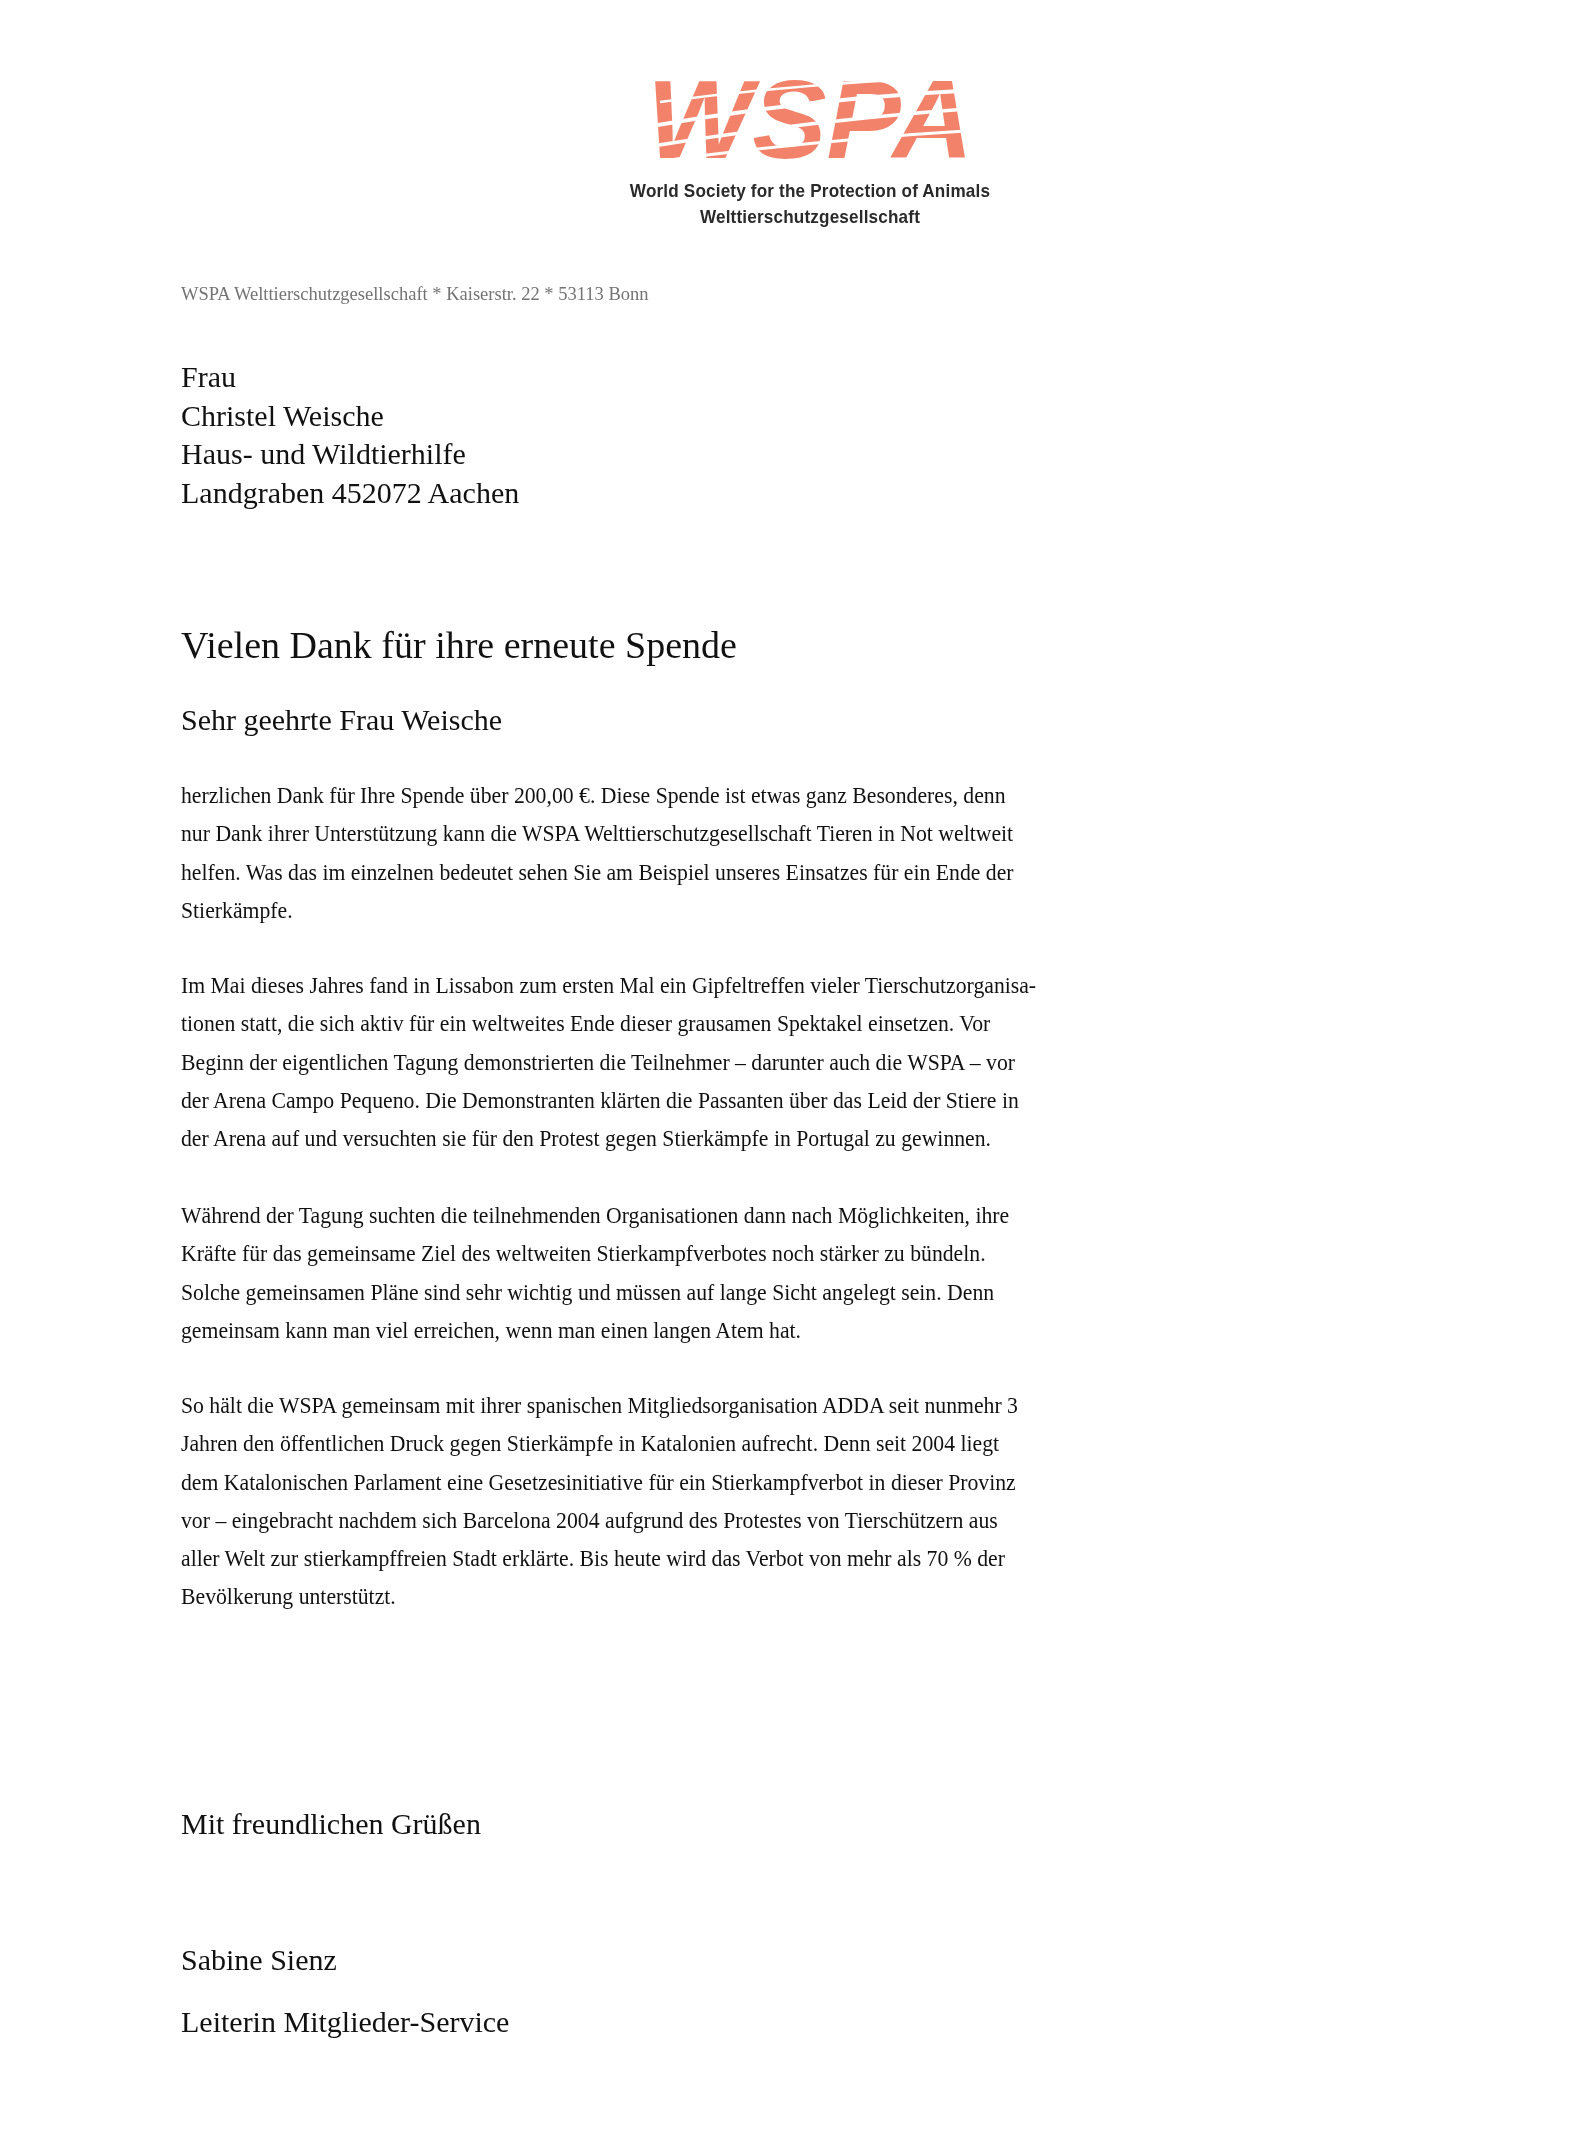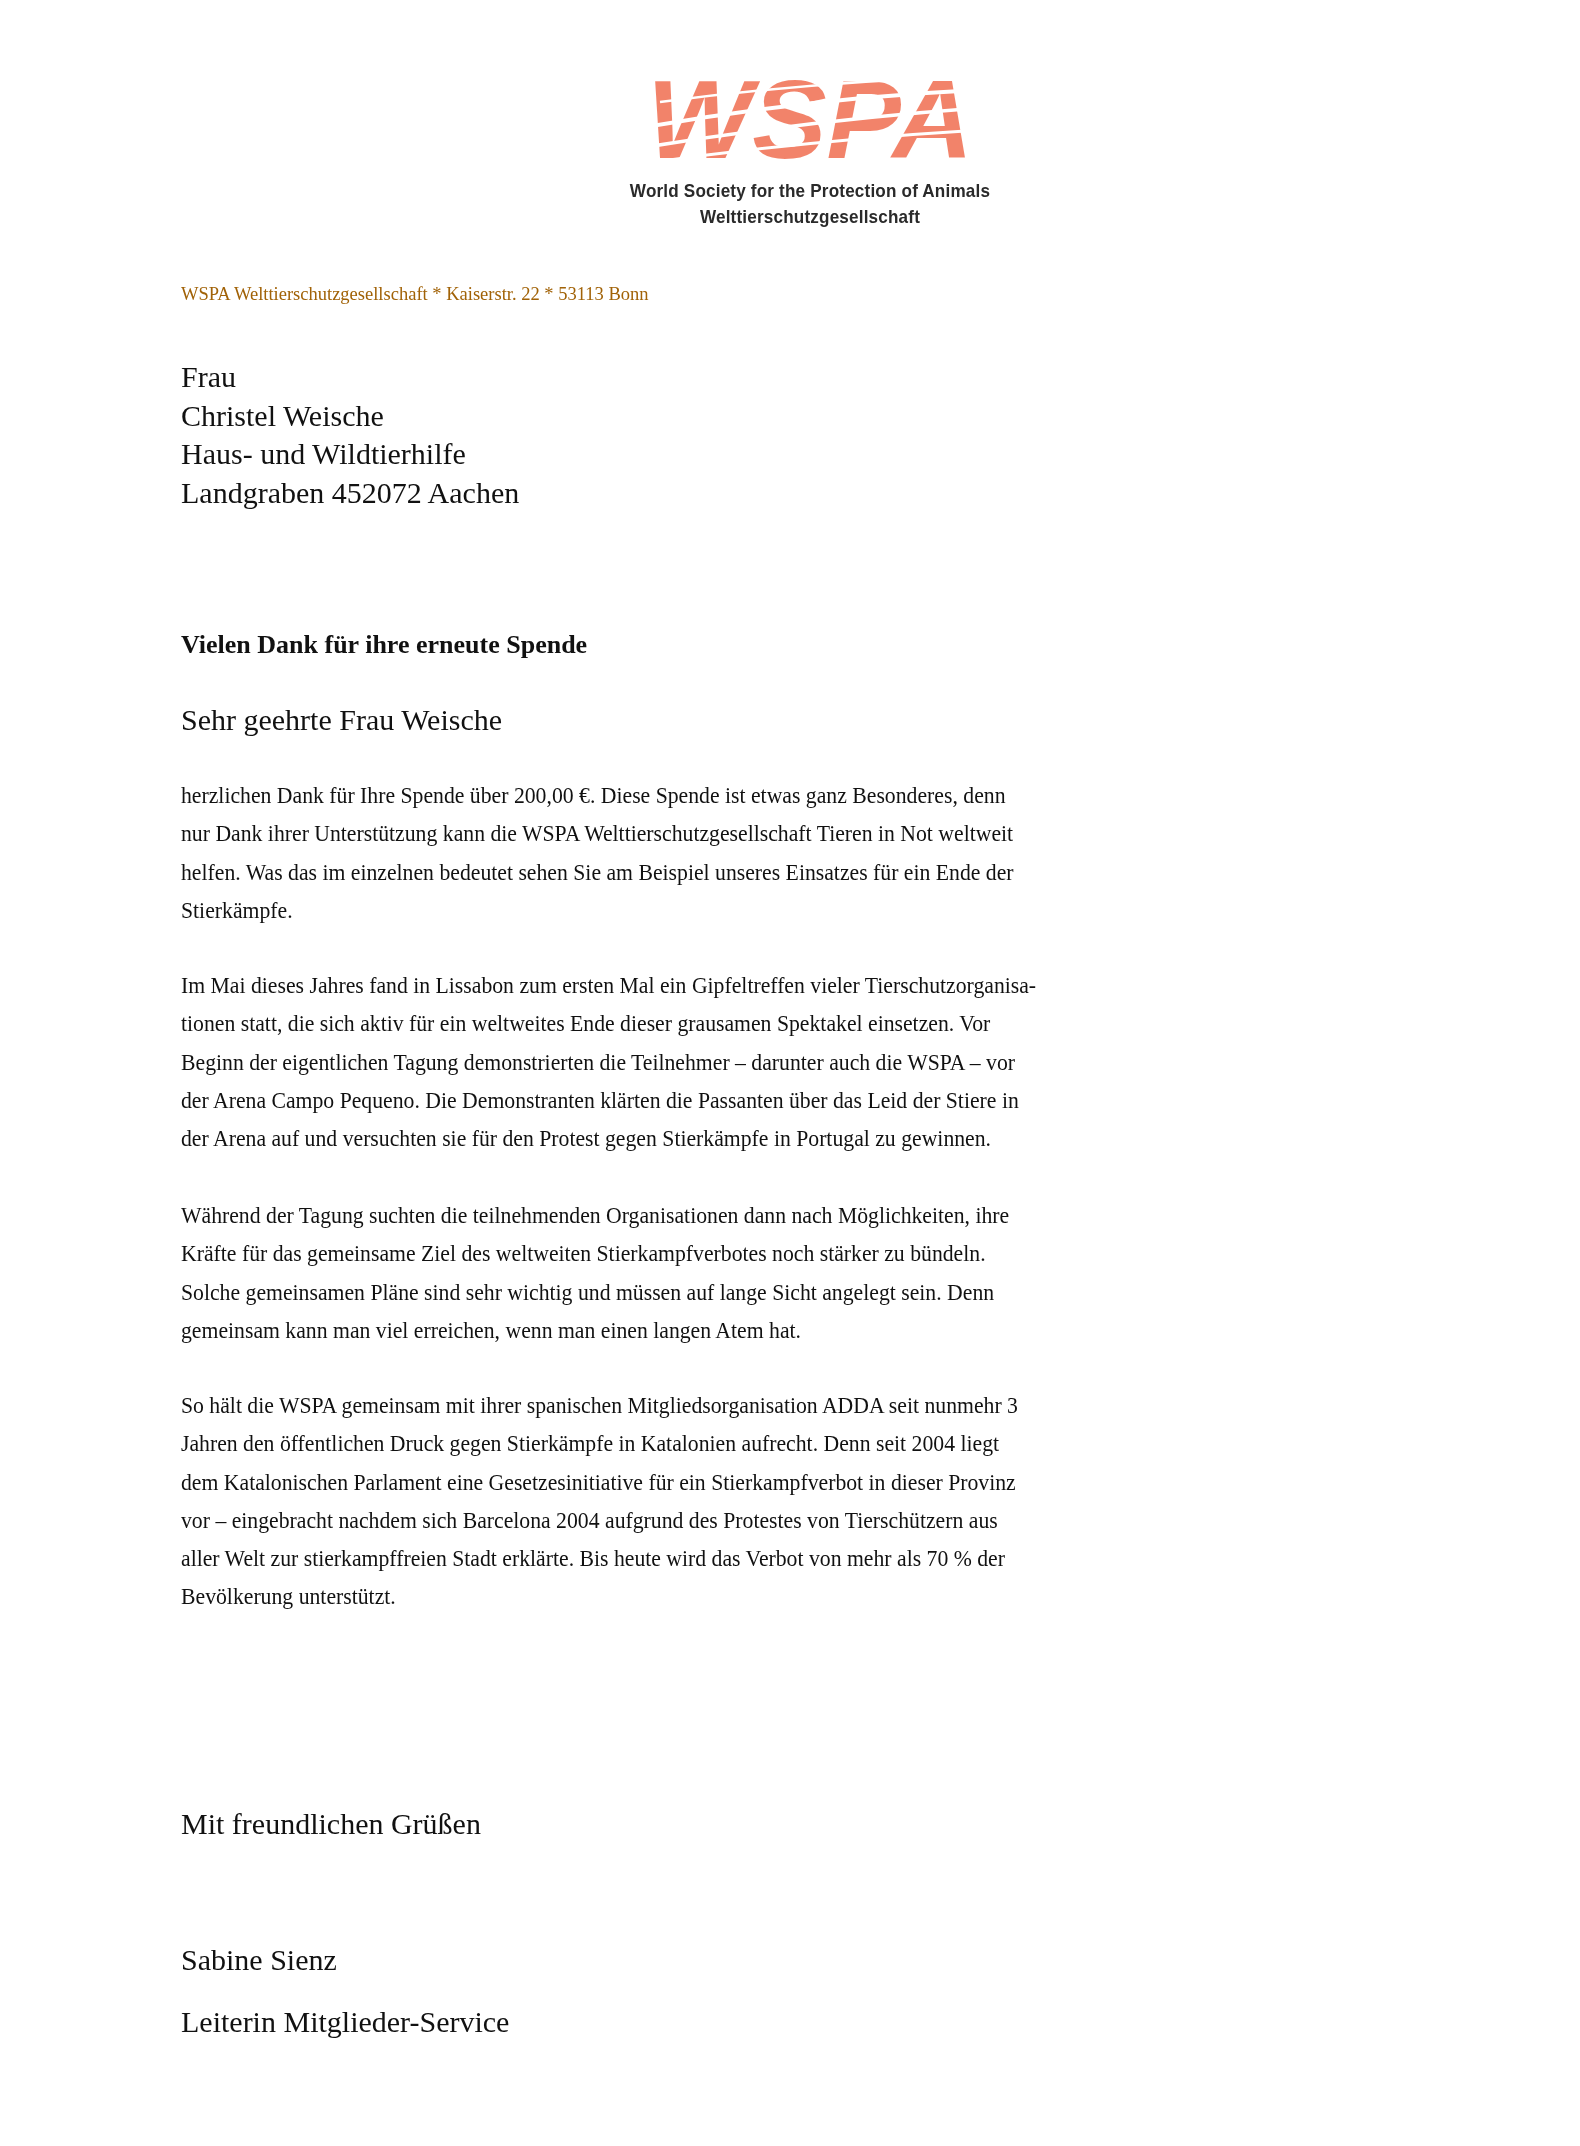--- a/index.html
+++ b/index.html
@@ -47,41 +47,41 @@
     }
     .logo-sub.l1 { margin-top: 10px; }
 
     
     .sender-line {
       position: absolute;
       left: 181px;
       top: 283px;
       font-size: 18.5px;
       line-height: 22px;
-      color: #a16207;
+      color: #737373;
       white-space: nowrap;
     }
 
     
     .recipient {
       position: absolute;
       left: 181px;
       top: 358px;
       font-size: 30px;
       line-height: 38.5px;
     }
     .recipient div { white-space: nowrap; }
 
     
     .subject {
       position: absolute;
       left: 181px;
       top: 627px;
-      font-size: 26px;
-      font-weight: bold;
+      font-size: 38px;
+      font-weight: normal;
       line-height: 36px;
       white-space: nowrap;
     }
 
     
     .salutation {
       position: absolute;
       left: 181px;
       top: 702px;
       font-size: 30px;

